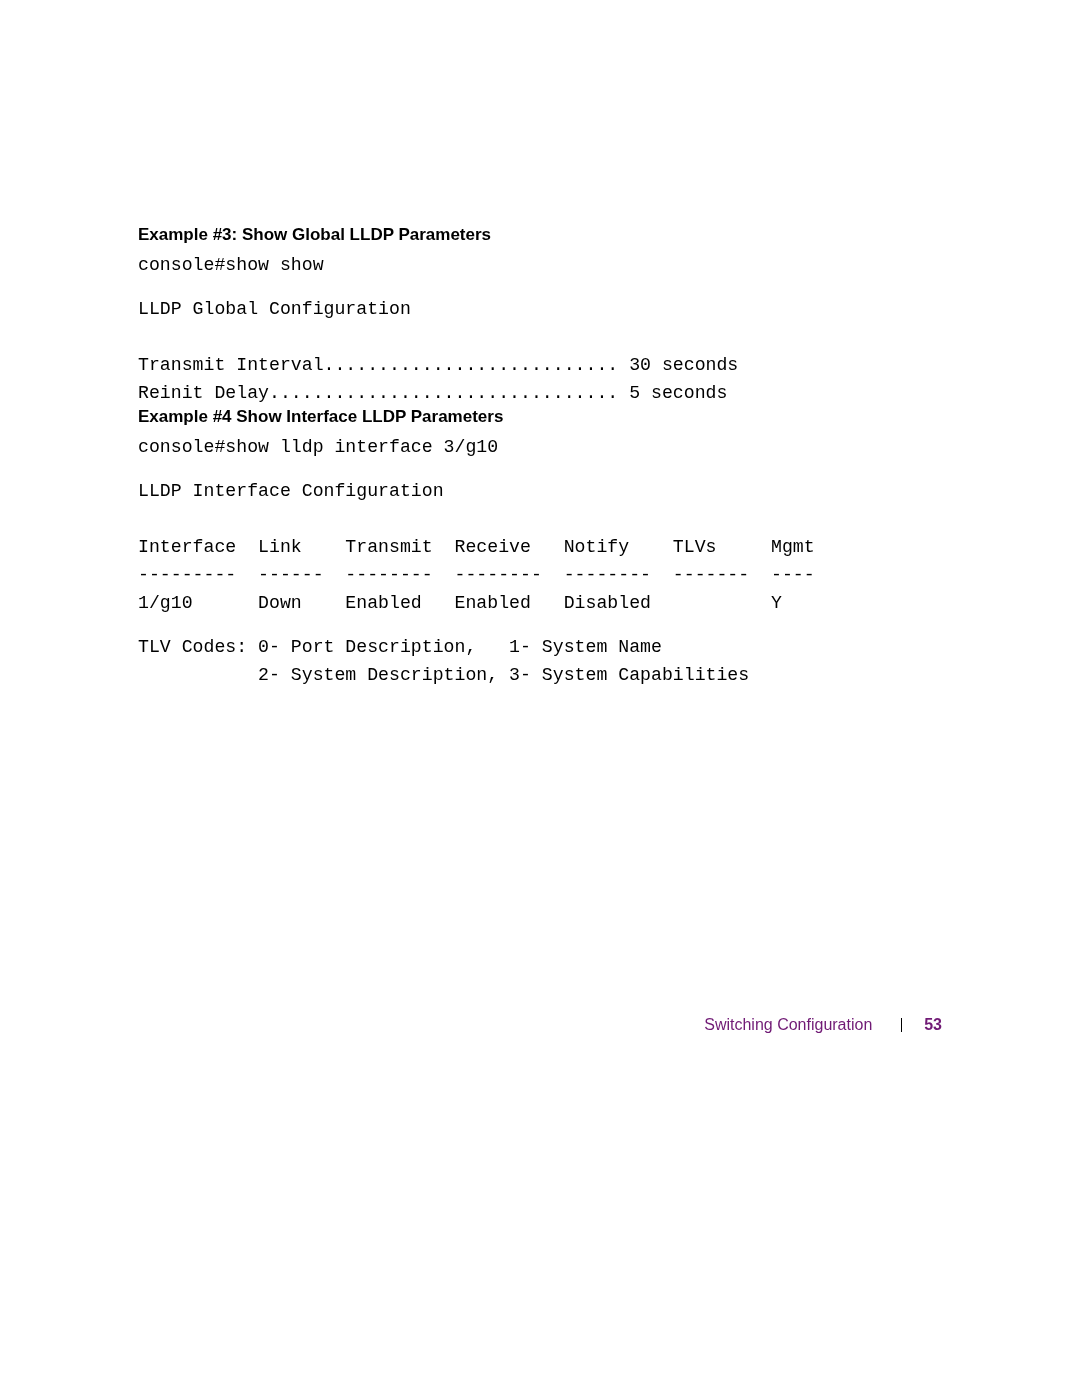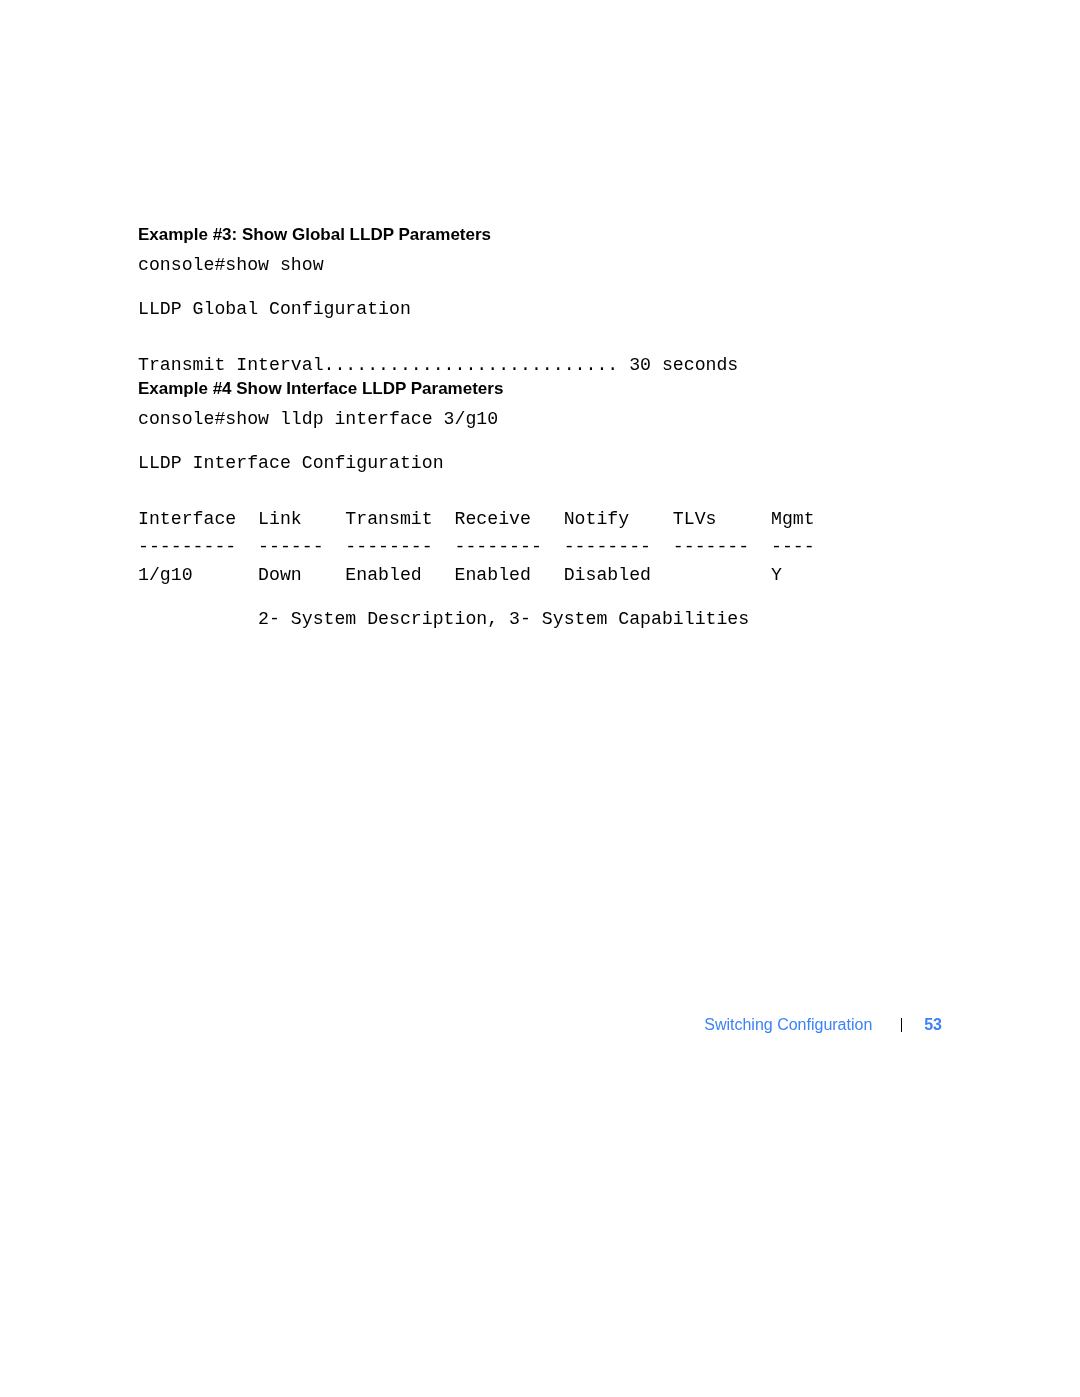--- a/index.html
+++ b/index.html
@@ -34,21 +34,21 @@
     margin: 0;
   }
   .cli-block-1 { margin-bottom: 16px; }
   .cli-block-2 { }
   .footer {
     position: absolute;
     bottom: 112px;
     right: 138px;
     font-family: "Helvetica Neue", Helvetica, Arial, sans-serif;
     font-size: 16px;
-    color: #3b82f6;
+    color: #701a75;
   }
   .footer .sep {
     display: inline-block;
     width: 1px;
     height: 14px;
     background: #000;
     vertical-align: -2px;
     margin: 0 18px 0 24px;
   }
   .footer .pageno {
@@ -59,30 +59,32 @@
 <body>
 
 <div class="page">
 
   <p class="heading">Example #3: Show Global LLDP Parameters</p>
   <pre class="cli cli-block-1">console#show show</pre>
 
   <pre class="cli">LLDP Global Configuration</pre>
   <pre class="cli"> </pre>
   <pre class="cli">Transmit Interval........................... 30 seconds</pre>
+  <pre class="cli">Reinit Delay................................ 5 seconds</pre>
 
   <p class="heading">Example #4 Show Interface LLDP Parameters</p>
   <pre class="cli cli-block-1">console#show lldp interface 3/g10</pre>
 
   <pre class="cli">LLDP Interface Configuration</pre>
   <pre class="cli"> </pre>
   <pre class="cli">Interface  Link    Transmit  Receive   Notify    TLVs     Mgmt</pre>
   <pre class="cli">---------  ------  --------  --------  --------  -------  ----</pre>
   <pre class="cli cli-block-1">1/g10      Down    Enabled   Enabled   Disabled           Y</pre>
 
+  <pre class="cli">TLV Codes: 0- Port Description,   1- System Name</pre>
   <pre class="cli cli-block-2">           2- System Description, 3- System Capabilities</pre>
 
   <div class="footer">
     <span>Switching Configuration</span>
     <span class="sep"></span>
     <span class="pageno">53</span>
   </div>
 
 </div>
 

